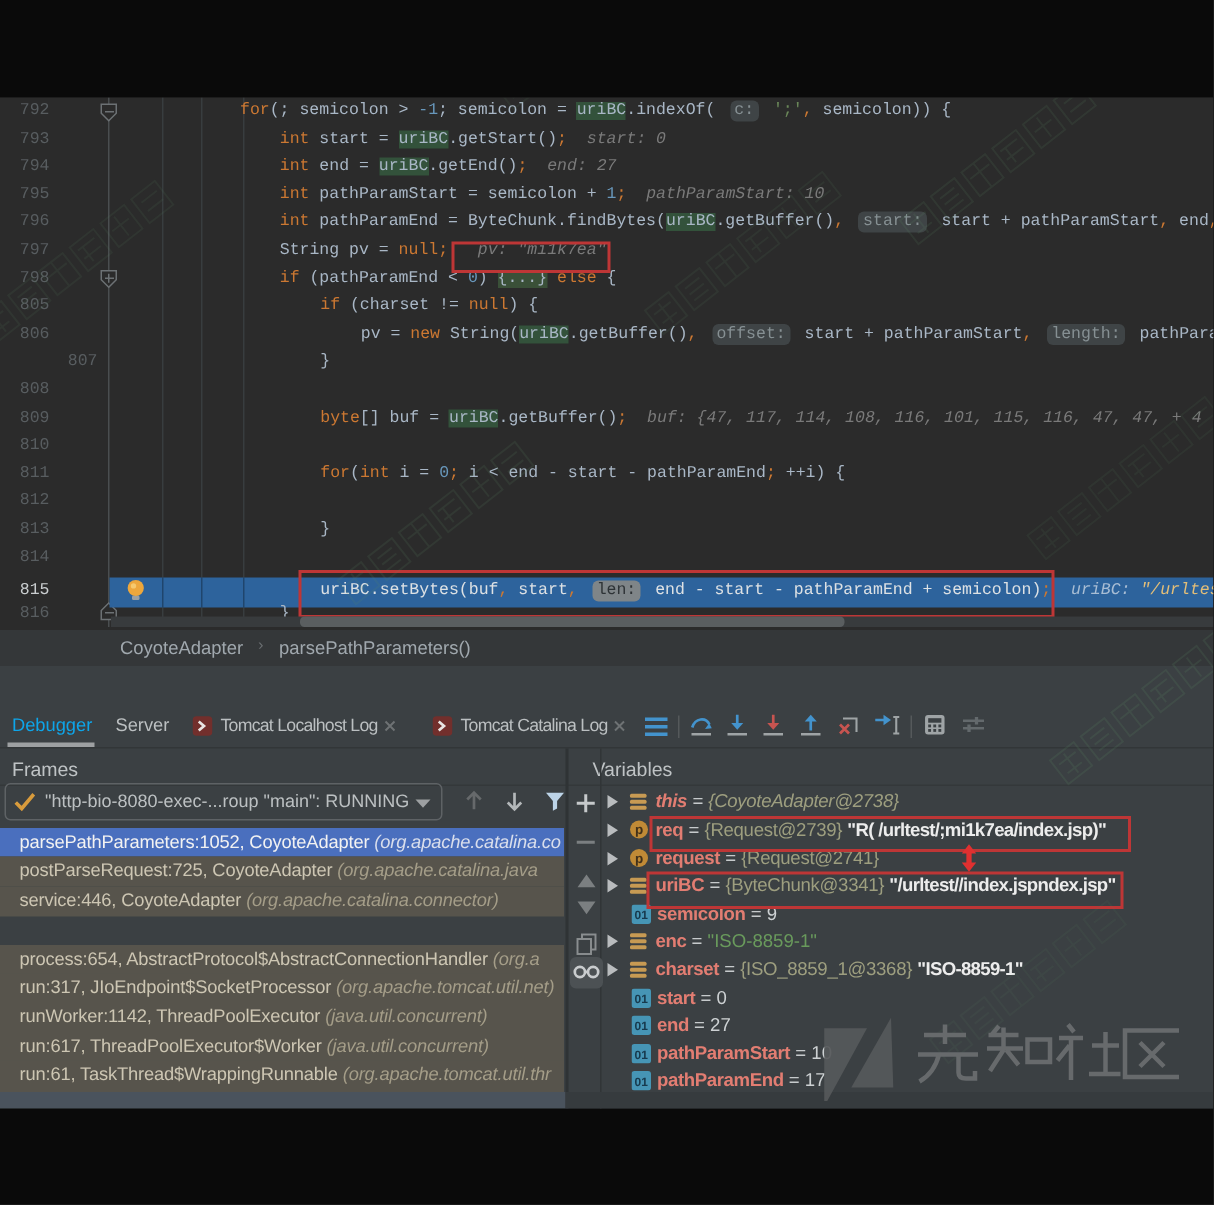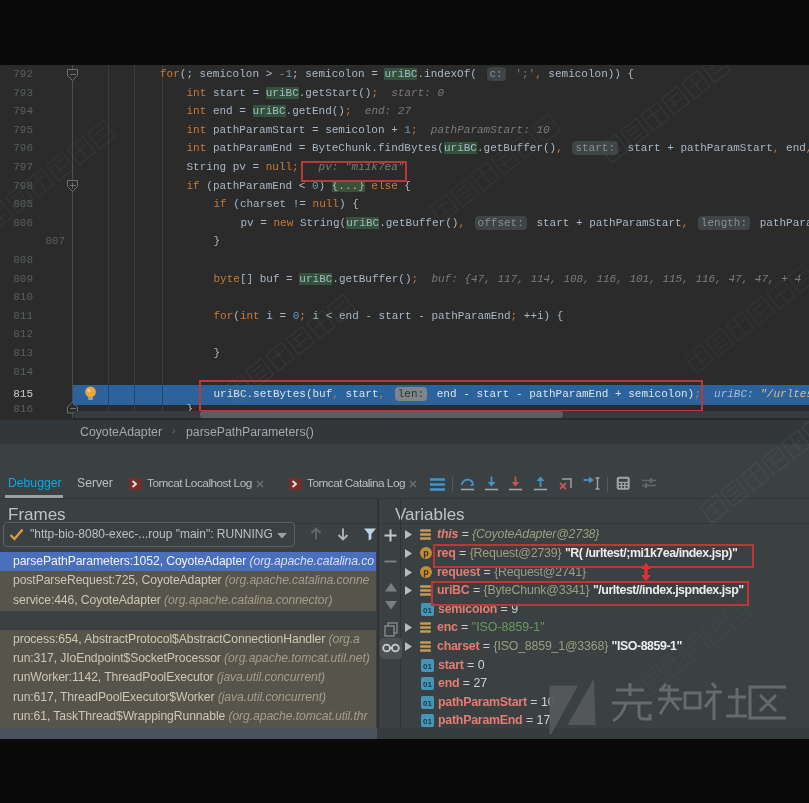--- a/index.html
+++ b/index.html
@@ -8,21 +8,21 @@
 
 .ln{position:absolute;height:19px;line-height:18.6px;font-family:"Liberation Mono",monospace;font-size:11px;color:#A9B7C6;white-space:pre;}
 .k{color:#CC7832;}
 .nm{color:#6897BB;}
 .st{color:#6A8759;}
 .hint{color:#7A7A7A;font-style:italic;}
 .hl{background:#33523B;}
 .chip{display:inline-block;background:#3F4446;color:#869093;border-radius:4px;padding:0 3px;margin:0 3px;line-height:14px;}
 .gut{position:absolute;left:0;width:33px;text-align:right;color:#585D60;font-family:"Liberation Mono",monospace;font-size:11px;line-height:18.6px;height:19px;}
 .guide{position:absolute;width:1px;background:#383d3f;top:0;height:353px;}
-.hdr{position:absolute;font-size:17px;color:#BFC3C5;text-align:right;}
+.hdr{position:absolute;font-size:13px;color:#BFC3C5;text-align:right;}
 .fr{position:absolute;left:0;width:363px;height:20px;line-height:19.6px;font-size:12.2px;color:#CDC6B3;letter-spacing:-0.1px;white-space:pre;overflow:hidden;background:#57544C;padding-left:13px;}
 .pkg{font-style:italic;color:#A49D88;}
 .vr{position:absolute;height:18.6px;line-height:18.6px;font-size:12.4px;color:#C6CACC;white-space:pre;}
 .vn{color:#E27D72;font-weight:bold;letter-spacing:-0.25px;}
 .ref{color:#9D9E7F;letter-spacing:-0.2px;}
 .vs{color:#ECECEC;font-weight:bold;letter-spacing:-0.45px;}
 .vg{color:#699A5C;}
 .redbox{position:absolute;border:2px solid #BE3636;}
 </style></head>
 <body>
@@ -201,21 +201,21 @@
   <svg class="abs" style="left:308px;top:56px;" width="16" height="16" viewBox="0 0 16 16">
         <path d="M8 2.5 v11 M3.5 7 L8 2.5 L12.5 7" stroke="#66696B" stroke-width="1.8" fill="none"></path>
       </svg>
   <svg class="abs" style="left:335px;top:56px;" width="16" height="16" viewBox="0 0 16 16">
         <path d="M8 2.5 v11 M3.5 9 L8 13.5 L12.5 9" stroke="#B3B7B9" stroke-width="1.8" fill="none"></path>
       </svg>
   <svg class="abs" style="left:362px;top:56px;" width="16" height="16" viewBox="0 0 16 16">
         <path d="M2 2.5 h12 l-4.6 5.5 v5 l-2.8 1.5 v-6.5 z" fill="#BDD4E8"></path>
       </svg>
   <div class="fr" style="top:81.9px;height:19.4px;background:#4A6FBE;color:#F2F2F2;">parsePathParameters:1052, CoyoteAdapter <span class="pkg" style="color:#D9DEEC;">(org.apache.catalina.co</span></div>
-  <div class="fr" style="top:101.3px;">postParseRequest:725, CoyoteAdapter <span class="pkg">(org.apache.catalina.conne</span></div>
+  <div class="fr" style="top:101.3px;">postParseRequest:725, CoyoteAdapter <span class="pkg">(org.apache.catalina.java</span></div>
   <div class="fr" style="top:120.7px;">service:446, CoyoteAdapter <span class="pkg">(org.apache.catalina.connector)</span></div>
   <div class="fr" style="top:159.5px;">process:654, AbstractProtocol$AbstractConnectionHandler <span class="pkg">(org.a</span></div>
   <div class="fr" style="top:178.9px;">run:317, JIoEndpoint$SocketProcessor <span class="pkg">(org.apache.tomcat.util.net)</span></div>
   <div class="fr" style="top:198.3px;">runWorker:1142, ThreadPoolExecutor <span class="pkg">(java.util.concurrent)</span></div>
   <div class="fr" style="top:217.7px;">run:617, ThreadPoolExecutor$Worker <span class="pkg">(java.util.concurrent)</span></div>
   <div class="fr" style="top:237.1px;height:20.9px;">run:61, TaskThread$WrappingRunnable <span class="pkg">(org.apache.tomcat.util.thr</span></div>
 
   <div class="abs" style="left:0;top:258px;width:377px;height:11px;background:#4A535D;"></div>
   <div class="abs" style="left:377px;top:258px;width:432px;height:11px;background:#363B3E;"></div>
 

